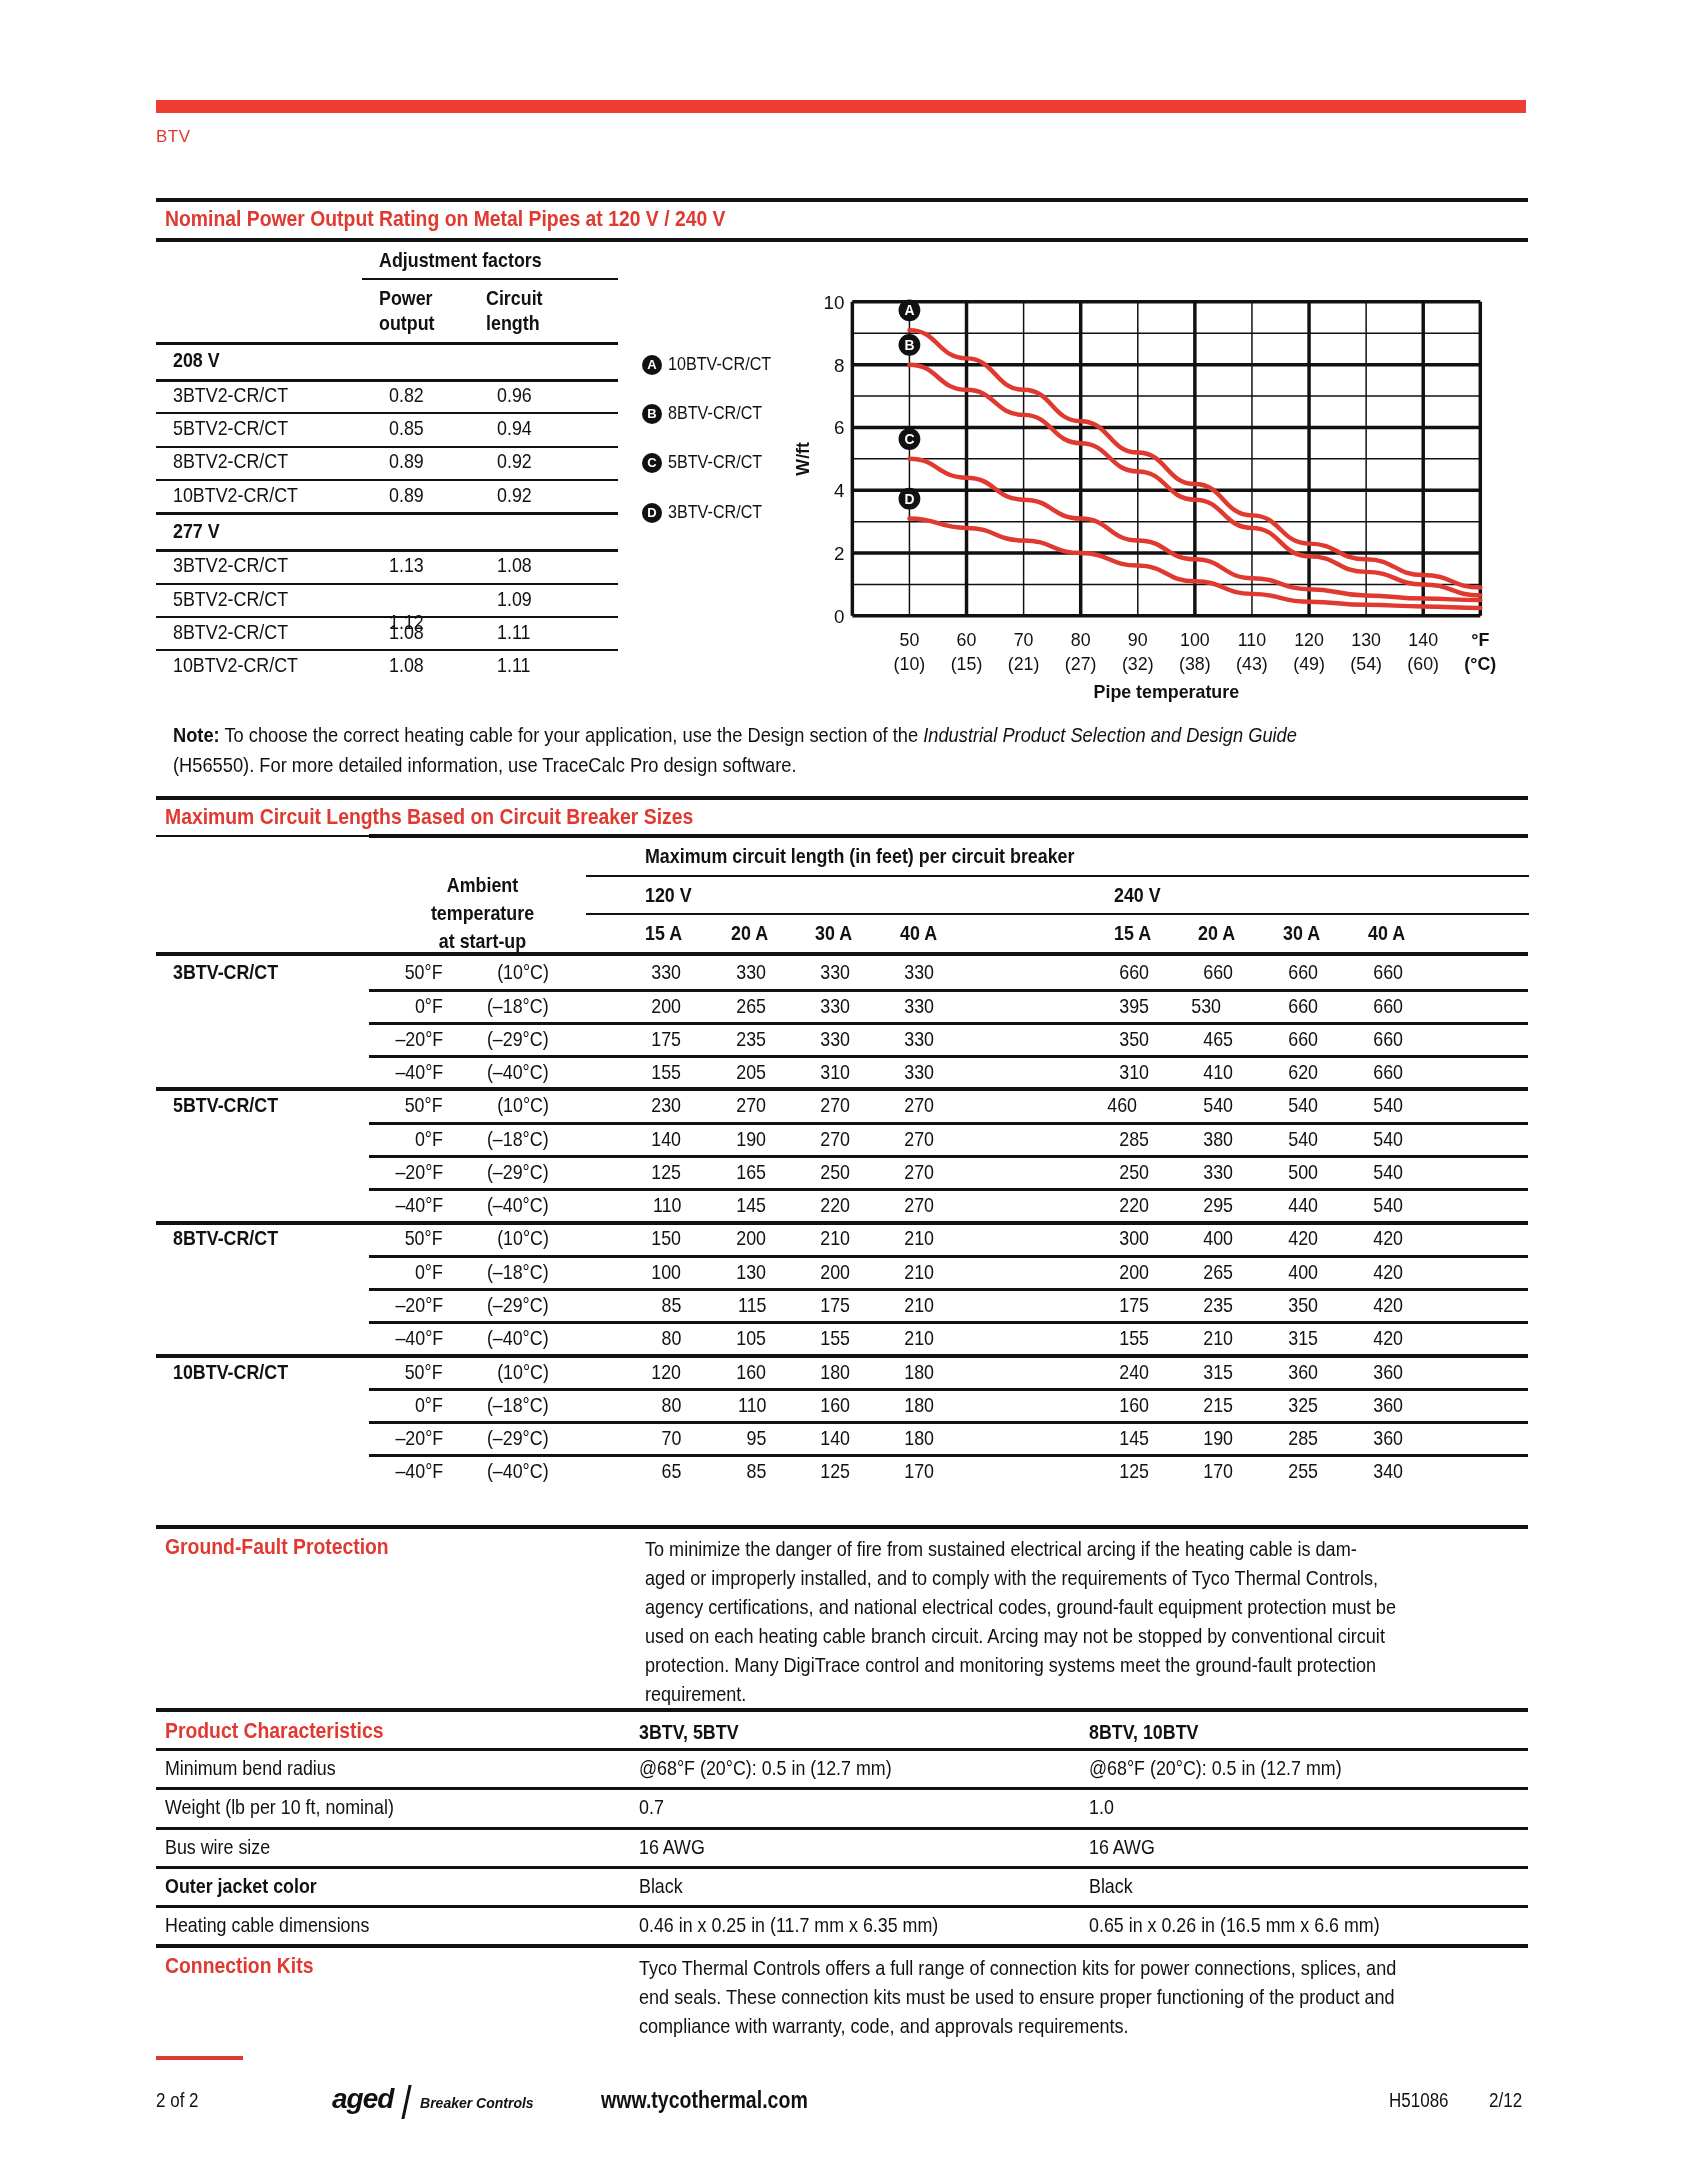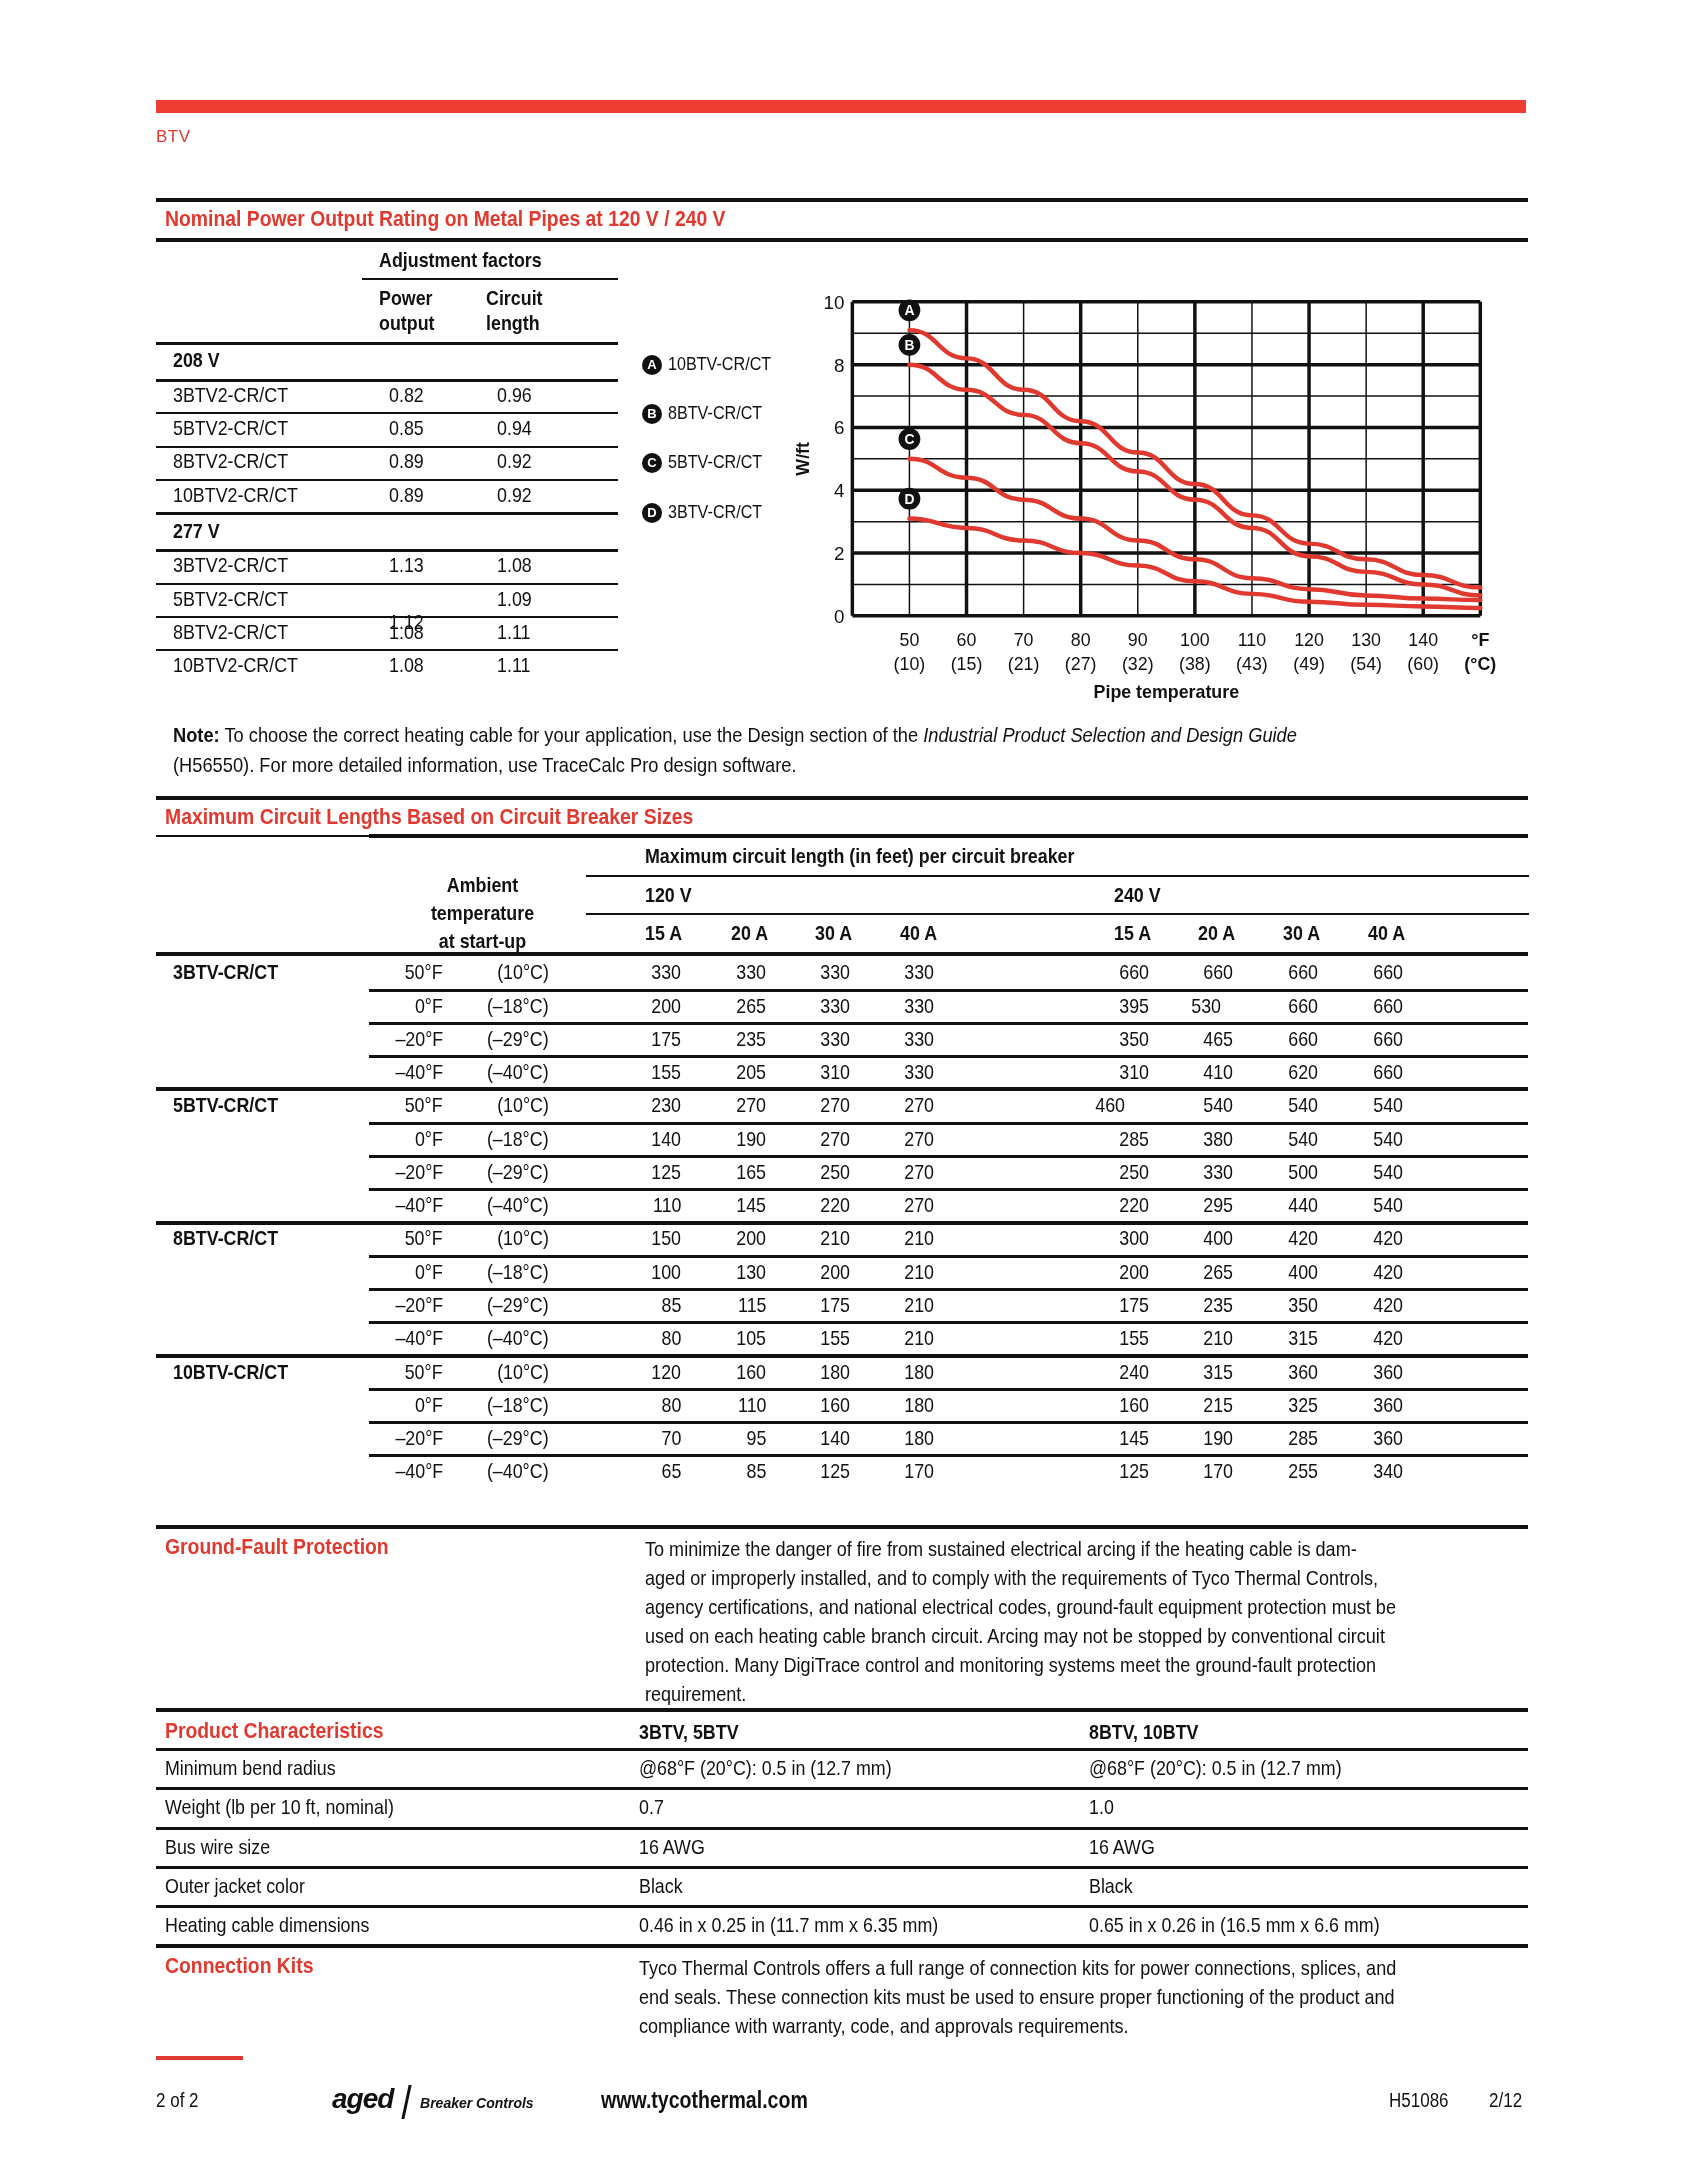--- a/index.html
+++ b/index.html
@@ -234,21 +234,21 @@
     <div class="cell" style="left:1259px;width:59px;text-align:right;top:1060px;"><span style="display:inline-block;transform:scaleX(0.85);transform-origin:right;">620</span></div>
     <div class="cell" style="left:1344px;width:59px;text-align:right;top:1060px;"><span style="display:inline-block;transform:scaleX(0.85);transform-origin:right;">660</span></div>
     <div class="rule thick" style="left:156px;top:1087px;width:1372px;"></div>
     <div class="cell bold" style="left:173px;top:1093px;"><span class="cond">5BTV-CR/CT</span></div>
     <div class="cell" style="left:376px;width:67px;text-align:right;top:1093px;"><span style="display:inline-block;transform:scaleX(0.85);transform-origin:right;">50°F</span></div>
     <div class="cell" style="left:465px;width:84px;text-align:right;top:1093px;"><span style="display:inline-block;transform:scaleX(0.85);transform-origin:right;">(10°C)</span></div>
     <div class="cell" style="left:622px;width:59px;text-align:right;top:1093px;"><span style="display:inline-block;transform:scaleX(0.85);transform-origin:right;">230</span></div>
     <div class="cell" style="left:707px;width:59px;text-align:right;top:1093px;"><span style="display:inline-block;transform:scaleX(0.85);transform-origin:right;">270</span></div>
     <div class="cell" style="left:791px;width:59px;text-align:right;top:1093px;"><span style="display:inline-block;transform:scaleX(0.85);transform-origin:right;">270</span></div>
     <div class="cell" style="left:875px;width:59px;text-align:right;top:1093px;"><span style="display:inline-block;transform:scaleX(0.85);transform-origin:right;">270</span></div>
-    <div class="cell" style="left:1090px;width:59px;text-align:left;top:1093px;"><span style="display:inline-block;transform:scaleX(0.85);transform-origin:right;">460</span></div>
+    <div class="cell" style="left:1090px;width:59px;text-align:center;top:1093px;"><span style="display:inline-block;transform:scaleX(0.85);transform-origin:right;">460</span></div>
     <div class="cell" style="left:1174px;width:59px;text-align:right;top:1093px;"><span style="display:inline-block;transform:scaleX(0.85);transform-origin:right;">540</span></div>
     <div class="cell" style="left:1259px;width:59px;text-align:right;top:1093px;"><span style="display:inline-block;transform:scaleX(0.85);transform-origin:right;">540</span></div>
     <div class="cell" style="left:1344px;width:59px;text-align:right;top:1093px;"><span style="display:inline-block;transform:scaleX(0.85);transform-origin:right;">540</span></div>
     <div class="rule med" style="left:369px;top:1122px;width:1159px;"></div>
     <div class="cell" style="left:376px;width:67px;text-align:right;top:1127px;"><span style="display:inline-block;transform:scaleX(0.85);transform-origin:right;">0°F</span></div>
     <div class="cell" style="left:465px;width:84px;text-align:right;top:1127px;"><span style="display:inline-block;transform:scaleX(0.85);transform-origin:right;">(–18°C)</span></div>
     <div class="cell" style="left:622px;width:59px;text-align:right;top:1127px;"><span style="display:inline-block;transform:scaleX(0.85);transform-origin:right;">140</span></div>
     <div class="cell" style="left:707px;width:59px;text-align:right;top:1127px;"><span style="display:inline-block;transform:scaleX(0.85);transform-origin:right;">190</span></div>
     <div class="cell" style="left:791px;width:59px;text-align:right;top:1127px;"><span style="display:inline-block;transform:scaleX(0.85);transform-origin:right;">270</span></div>
     <div class="cell" style="left:875px;width:59px;text-align:right;top:1127px;"><span style="display:inline-block;transform:scaleX(0.85);transform-origin:right;">270</span></div>
@@ -392,21 +392,21 @@
     <div class="cell" style="left:1089px;top:1756px;"><span class="cond">@68°F (20°C): 0.5 in (12.7 mm)</span></div>
     <div class="rule med" style="left:156px;top:1787px;width:1372px;"></div>
     <div class="cell" style="left:165px;top:1795px;"><span class="cond">Weight (lb per 10 ft, nominal)</span></div>
     <div class="cell" style="left:639px;top:1795px;"><span class="cond">0.7</span></div>
     <div class="cell" style="left:1089px;top:1795px;"><span class="cond">1.0</span></div>
     <div class="rule med" style="left:156px;top:1827px;width:1372px;"></div>
     <div class="cell" style="left:165px;top:1835px;"><span class="cond">Bus wire size</span></div>
     <div class="cell" style="left:639px;top:1835px;"><span class="cond">16 AWG</span></div>
     <div class="cell" style="left:1089px;top:1835px;"><span class="cond">16 AWG</span></div>
     <div class="rule med" style="left:156px;top:1866px;width:1372px;"></div>
-    <div class="cell" style="left:165px;top:1874px;"><span class="cond">Outer jacket color</span></div>
+    <div class="cell" style="left:165px;top:1874px;font-weight:bold;"><span class="cond">Outer jacket color</span></div>
     <div class="cell" style="left:639px;top:1874px;"><span class="cond">Black</span></div>
     <div class="cell" style="left:1089px;top:1874px;"><span class="cond">Black</span></div>
     <div class="rule med" style="left:156px;top:1905px;width:1372px;"></div>
     <div class="cell" style="left:165px;top:1913px;"><span class="cond">Heating cable dimensions</span></div>
     <div class="cell" style="left:639px;top:1913px;"><span class="cond">0.46 in x 0.25 in (11.7 mm x 6.35 mm)</span></div>
     <div class="cell" style="left:1089px;top:1913px;"><span class="cond">0.65 in x 0.26 in (16.5 mm x 6.6 mm)</span></div>
   </div>
 
 <div class="rule thick" style="left:156px;top:1944px;width:1372px;"></div>
 <div class="sec-title" style="left:165px;top:1953px;">Connection Kits</div>

